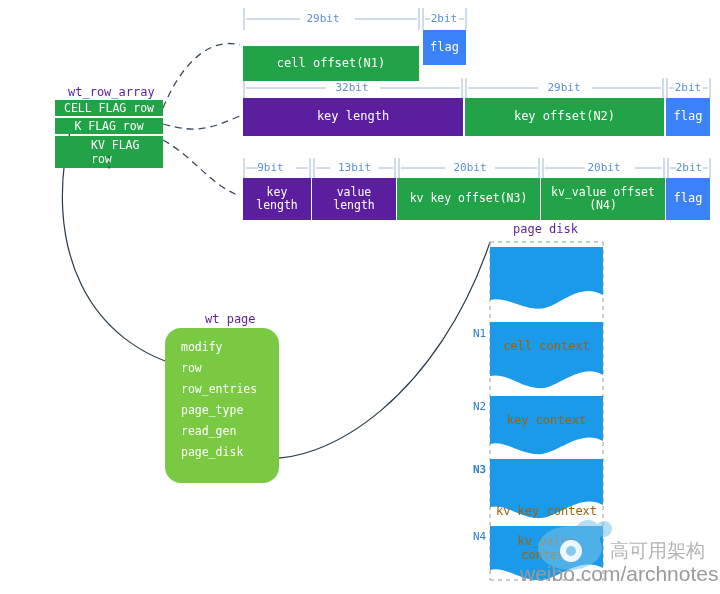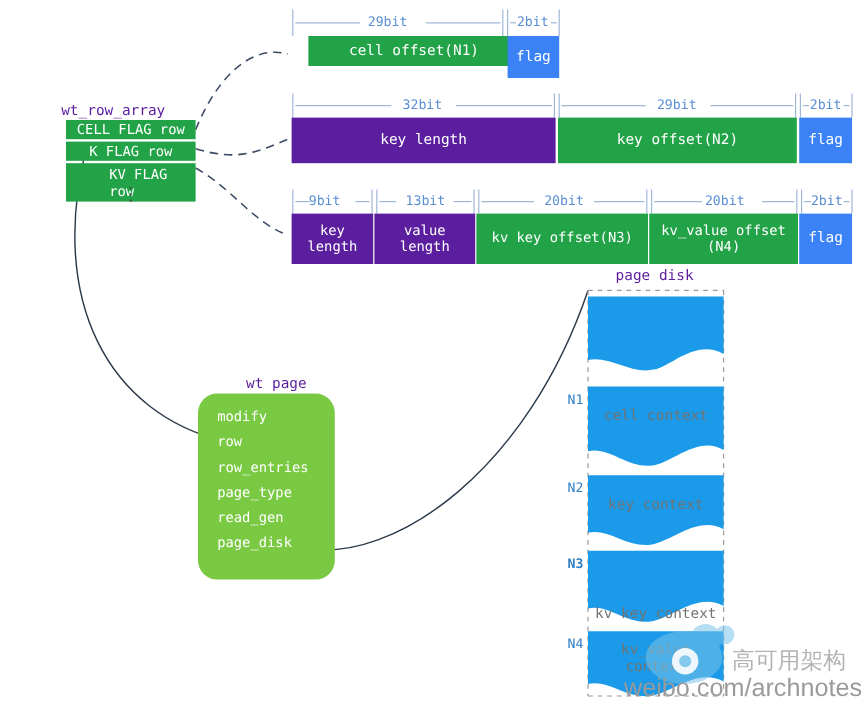--- a/index.html
+++ b/index.html
@@ -20,21 +20,21 @@
   .caption{position:absolute;color:#5b1e9e;font-size:12px;white-space:nowrap;}
 
   .rowarr{position:absolute;background:#22a347;color:#fff;font-size:11.5px;
           display:flex;align-items:center;justify-content:center;box-sizing:border-box;}
 
   .pagebox{position:absolute;left:165px;top:328px;width:114px;height:155px;
            background:#7ac943;border-radius:16px;box-sizing:border-box;
            padding:12px 0 0 16px;color:#ffffff;font-size:11.5px;}
   .pagebox div{margin-bottom:7px;}
 
-  .diskblk{position:absolute;color:#737373;font-size:12px;display:flex;
+  .diskblk{position:absolute;color:#a16207;font-size:12px;display:flex;
            align-items:center;justify-content:center;text-align:center;line-height:1.2;}
 
   .nlabel{position:absolute;color:#2f7fc4;font-size:11px;}
 
   .dots{position:absolute;color:#444;font-size:10px;line-height:9px;text-align:center;}
 
   .wm{position:absolute;color:#9a9a9a;font-size:21px;white-space:nowrap;
       font-family:"Liberation Sans",sans-serif;}
   .wmcn{position:absolute;color:#b3b3b3;font-size:19px;white-space:nowrap;
         font-family:"DejaVu Sans",sans-serif;}
@@ -122,21 +122,21 @@
       <path d="M490,322 H603 V375 C582,362 560,386 543,388 C522,390 508,372 490,376 Z"></path>
       <path d="M490,396 H603 V441 C581,429 559,452 542,454 C521,456 507,440 490,444 Z"></path>
       <path d="M490,459 H603 V505 C581,493 559,516 542,518 C521,520 507,503 490,507 Z"></path>
       <path d="M490,526 H603 V568 C581,556 559,578 542,580 C521,582 507,566 490,570 Z"></path>
     </g>
   </svg>
 
   <div class="dimlabel" style="left:243px;top:12px;width:160px;">29bit</div>
   <div class="dimlabel" style="left:422px;top:12px;width:44px;">2bit</div>
 
-  <div class="blk green" style="left:243px;top:30px;width:176px;height:25px;font-size:12px;margin-left:14px;">cell offset(N1)</div>
+  <div class="blk green" style="left:243px;top:46px;width:176px;height:35px;font-size:12px;">cell offset(N1)</div>
   <div class="blk blue" style="left:423px;top:30px;width:43px;height:35px;font-size:12px;">flag</div>
 
   <div class="dimlabel" style="left:243px;top:81px;width:218px;">32bit</div>
   <div class="dimlabel" style="left:466px;top:81px;width:196px;">29bit</div>
   <div class="dimlabel" style="left:666px;top:81px;width:44px;">2bit</div>
 
   <div class="blk purple" style="left:243px;top:98px;width:220px;height:38px;font-size:12px;">key length</div>
   <div class="blk green" style="left:465px;top:98px;width:199px;height:38px;font-size:12px;">key offset(N2)</div>
   <div class="blk blue" style="left:666px;top:98px;width:44px;height:38px;font-size:12px;">flag</div>
 
@@ -148,21 +148,21 @@
 
   <div class="blk purple" style="left:243px;top:178px;width:68px;height:42px;font-size:11.5px;white-space:pre-line;">key
 length</div>
   <div class="blk purple" style="left:312px;top:178px;width:84px;height:42px;font-size:11.5px;white-space:pre-line;">value
 length</div>
   <div class="blk green" style="left:397px;top:178px;width:143px;height:42px;font-size:11.5px;white-space:pre-line;">kv key offset(N3)</div>
   <div class="blk green" style="left:541px;top:178px;width:124px;height:42px;font-size:11.5px;white-space:pre-line;">kv_value offset
 (N4)</div>
   <div class="blk blue" style="left:666px;top:178px;width:44px;height:42px;font-size:12px;">flag</div>
 
-  <div class="caption" style="left:51px;top:85px;">wt_row_array</div>
+  <div class="caption" style="left:68px;top:85px;">wt_row_array</div>
   <div class="rowarr" style="left:55px;top:100px;width:108px;height:16px;">CELL FLAG row</div>
   <div class="rowarr" style="left:55px;top:118px;width:108px;height:16px;">K FLAG row</div>
   <div class="rowarr" style="left:55px;top:136px;width:108px;height:32px;padding-left:36px;">KV FLAG row</div>
   <div class="dots" style="left:55px;top:158px;width:108px;font-size:15px;">⋮</div>
 
   <div class="caption" style="left:205px;top:312px;">wt page</div>
   <div class="pagebox">
     <div>modify</div>
     <div>row</div>
     <div>row_entries</div>

